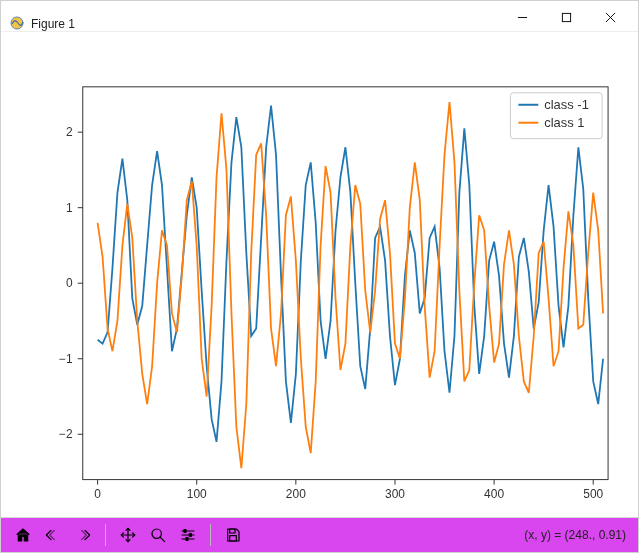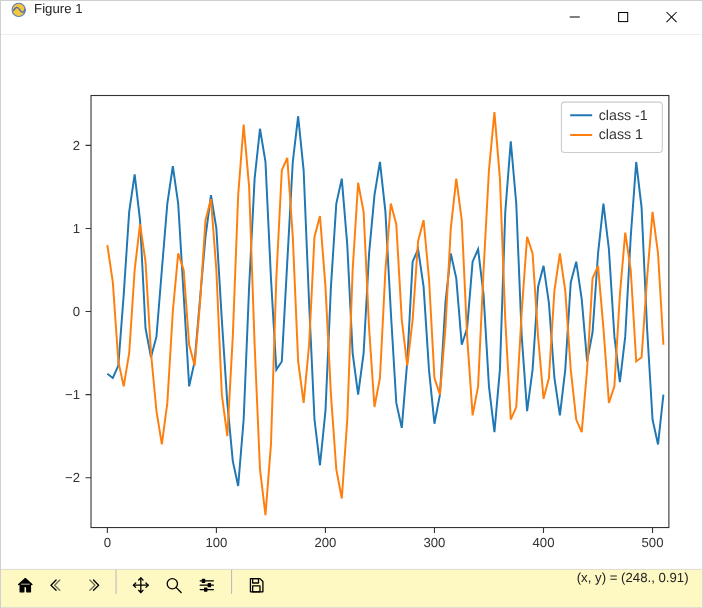--- a/index.html
+++ b/index.html
@@ -1,30 +1,30 @@
 <!DOCTYPE html>
 <html><head>
 <meta charset="utf-8">
 <style>
   html,body{margin:0;padding:0;font-family:"Segoe UI",Tahoma,sans-serif;font-size:12px;color:#222;background:#fff;}
   .window{width:639px;height:553px;box-sizing:border-box;display:flex;flex-direction:column;border:1px solid #d0d0d0;}
-  .titlebar{height:30px;display:flex;align-items:flex-start;padding:0 6px 0 8px;background:#fff;border-bottom:1px solid #eee;}
+  .titlebar{height:30px;display:flex;align-items:flex-end;padding:0 6px 0 8px;background:#fff;border-bottom:1px solid #eee;}
   .titlebar .appicon{width:16px;height:16px;margin-right:6px;display:inline-flex;align-items:center;justify-content:center;}
   .titlebar .title{flex:1;font-size:12px;}
   .winbtns{display:flex;}
   .winbtn{width:44px;height:28px;display:flex;align-items:center;justify-content:center;background:transparent;border:none;}
   .winbtn svg{width:11px;height:11px;stroke:#000;stroke-width:1;fill:none;}
   .canvas{flex:1;position:relative;background:#fff;}
   .plot-svg{position:absolute;inset:0;}
   .tick{stroke:#333;stroke-width:1;}
   .ticklabel{font-size:12px;fill:#333;}
   .series{fill:none;stroke-width:1.8;}
   .legend-box{fill:#fff;stroke:#ccc;stroke-width:1;}
   .legend-text{font-size:13px;fill:#333;}
-  .toolbar{height:34px;background:#fef9c3;border-top:1px solid #d8d8d8;display:flex;padding:0 8px;gap:2px;}
+  .toolbar{height:34px;background:#d946ef;border-top:1px solid #d8d8d8;display:flex;align-items:center;padding:0 8px;gap:2px;}
   .tb-btn{width:28px;height:28px;display:flex;align-items:center;justify-content:center;background:transparent;border:none;}
   .tb-btn svg{width:20px;height:20px;stroke:#000;stroke-width:1.8;fill:none;stroke-linejoin:round;stroke-linecap:round;}
   .tb-sep{width:1px;height:22px;background:#bbb;margin:0 6px;}
   .tb-spacer{flex:1;}
   .coord{font-size:12px;color:#222;padding-right:4px;}
 </style>
 </head>
 <body>
 
 <div class="window">

